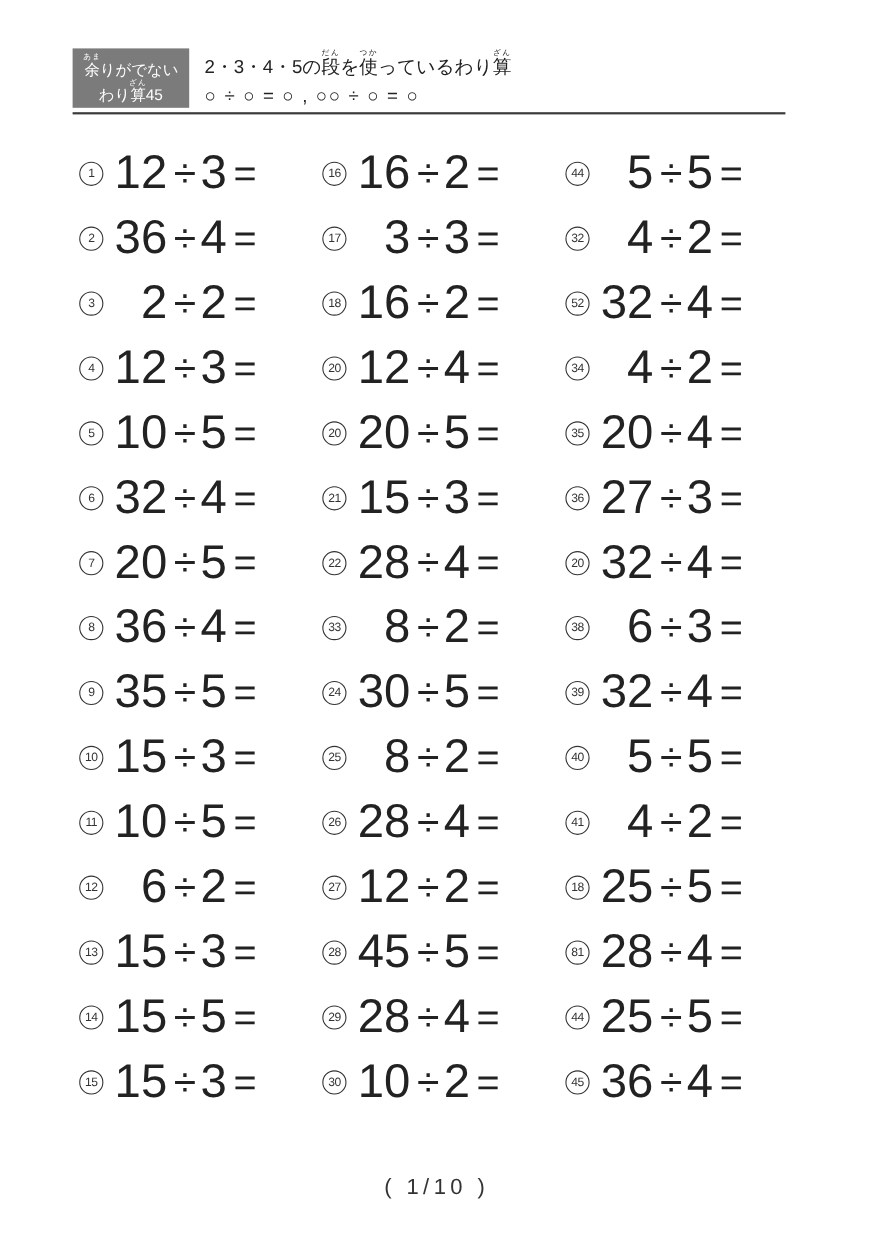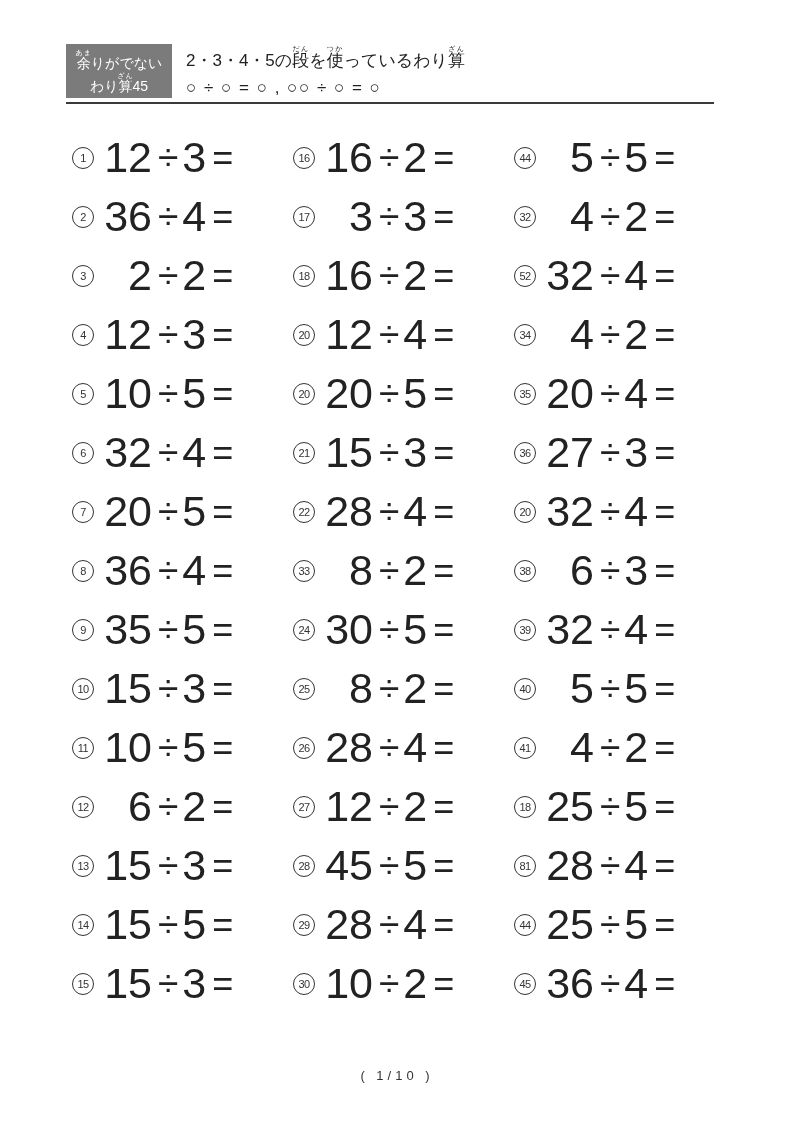--- a/index.html
+++ b/index.html
@@ -79,21 +79,21 @@
     min-width:50px;text-align:right;
     font-size:43px;line-height:1;
   }
   .op{font-size:37px;line-height:1;margin:0 4px 0 6px;}
   .divisor{font-size:43px;line-height:1;}
   .eq{font-size:36px;line-height:1;margin-left:6px;}
   
   .footer{
     position:absolute;left:0;right:0;top:1068px;
     text-align:center;
-    font-size:13px;
+    font-size:20px;
     letter-spacing:4px;
     color:#333;
   }
 </style>
 </head>
 <body>
 
 <div class="page">
 
   <div class="title-box">

